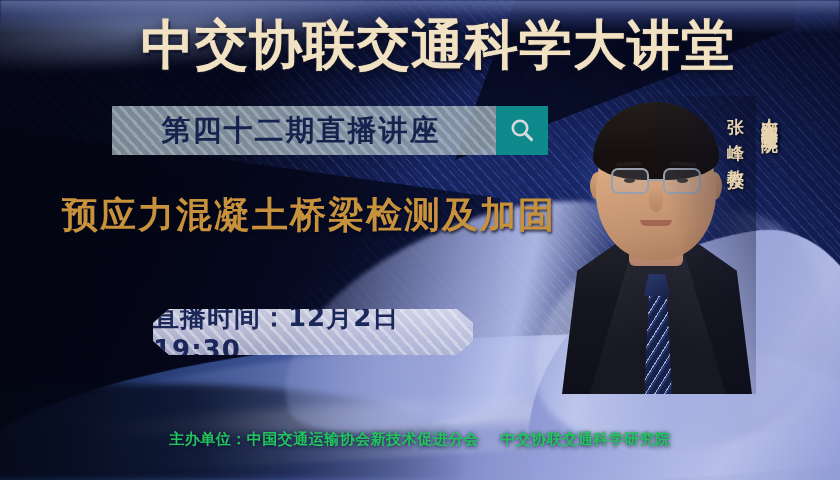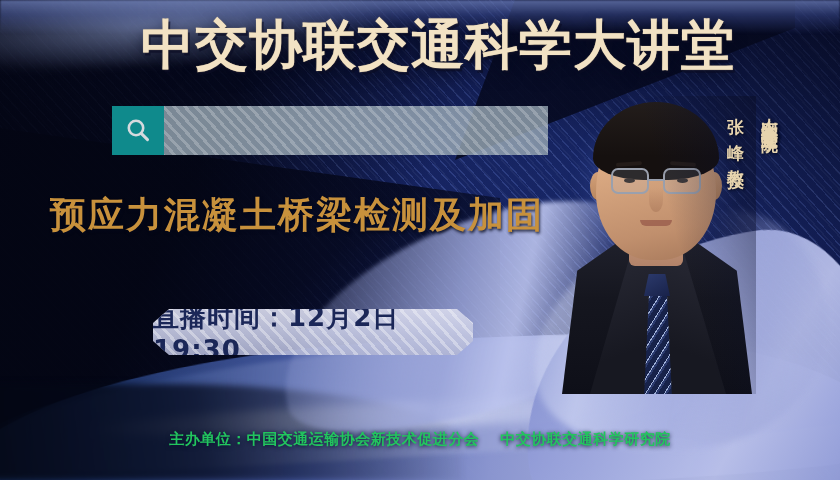--- a/index.html
+++ b/index.html
@@ -274,21 +274,21 @@
   }
   .search-box{
     position:relative;width:52px;flex:none;
     background:#0f8a8c;
     display:flex;align-items:center;justify-content:center;
   }
   .search-box svg{display:block;}
 
   
   .lecture{
-    position:absolute;left:50px;top:191px;
+    position:absolute;left:62px;top:191px;
     font-size:36px;font-weight:700;letter-spacing:2px;
     color:#c8913c;
     text-shadow:1px 2px 3px rgba(4,8,26,.8);
     font-family:"DejaVu Sans","Liberation Sans",sans-serif;
   }
 
   
   .timepill{
     position:absolute;left:153px;top:309px;width:320px;height:46px;
     background:linear-gradient(180deg, rgba(214,216,235,.93) 0%, rgba(196,200,226,.92) 48%, rgba(176,181,212,.90) 100%);
@@ -385,20 +385,21 @@
     <div class="p-bridge"></div>
     <div class="p-nose"></div>
     <div class="p-mouth"></div>
     <div class="p-shadow"></div>
   </div>
 
   <div class="headline">中交协联交通科学大讲堂</div>
 
   <div class="subbar">
     <div class="stripe-ov"></div>
+    <div class="subbar-text">第四十二期直播讲座</div>
     <div class="search-box">
       <span>
         <svg width="30" height="30" viewBox="0 0 30 30" aria-hidden="true">
           <circle cx="13" cy="12" r="7.2" fill="none" stroke="#d6dade" stroke-width="2.6"></circle>
           <line x1="18.2" y1="17.4" x2="24.5" y2="23.6" stroke="#d6dade" stroke-width="3" stroke-linecap="round"></line>
         </svg>
       </span>
     </div>
   </div>
 

